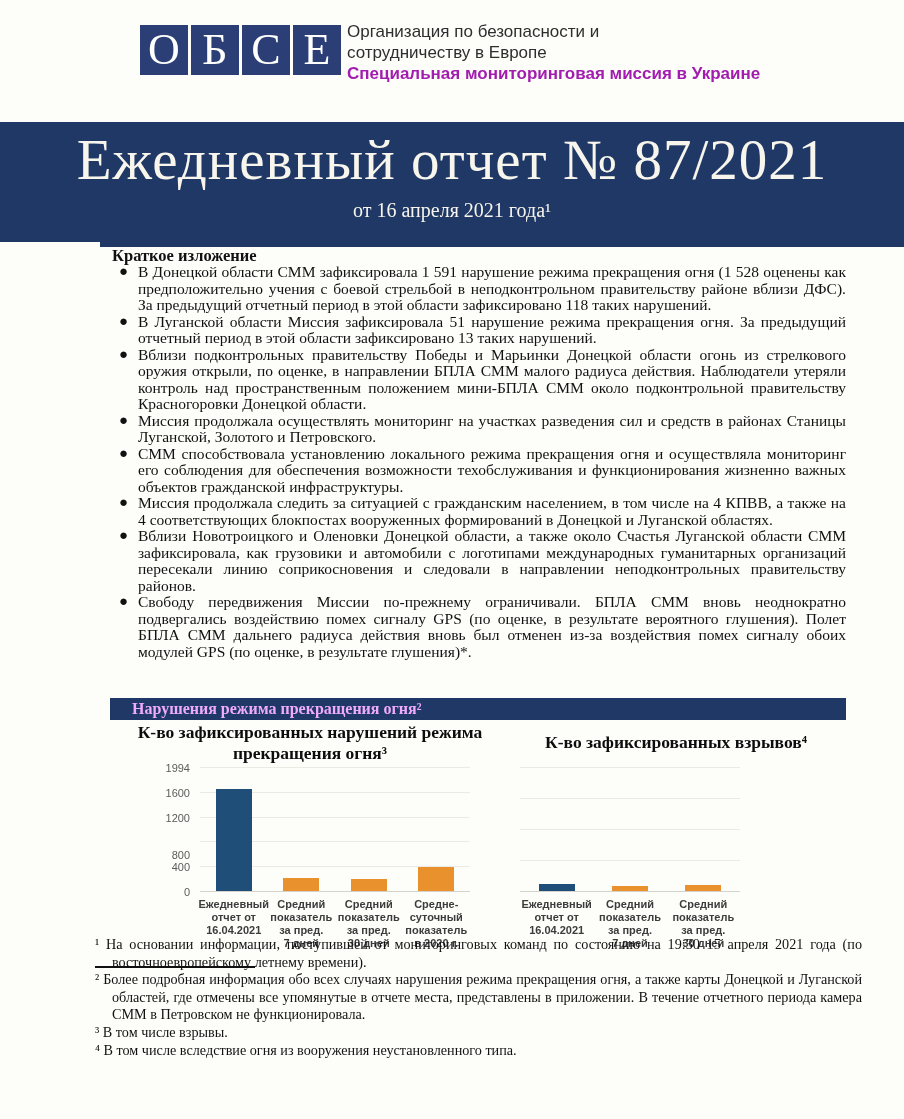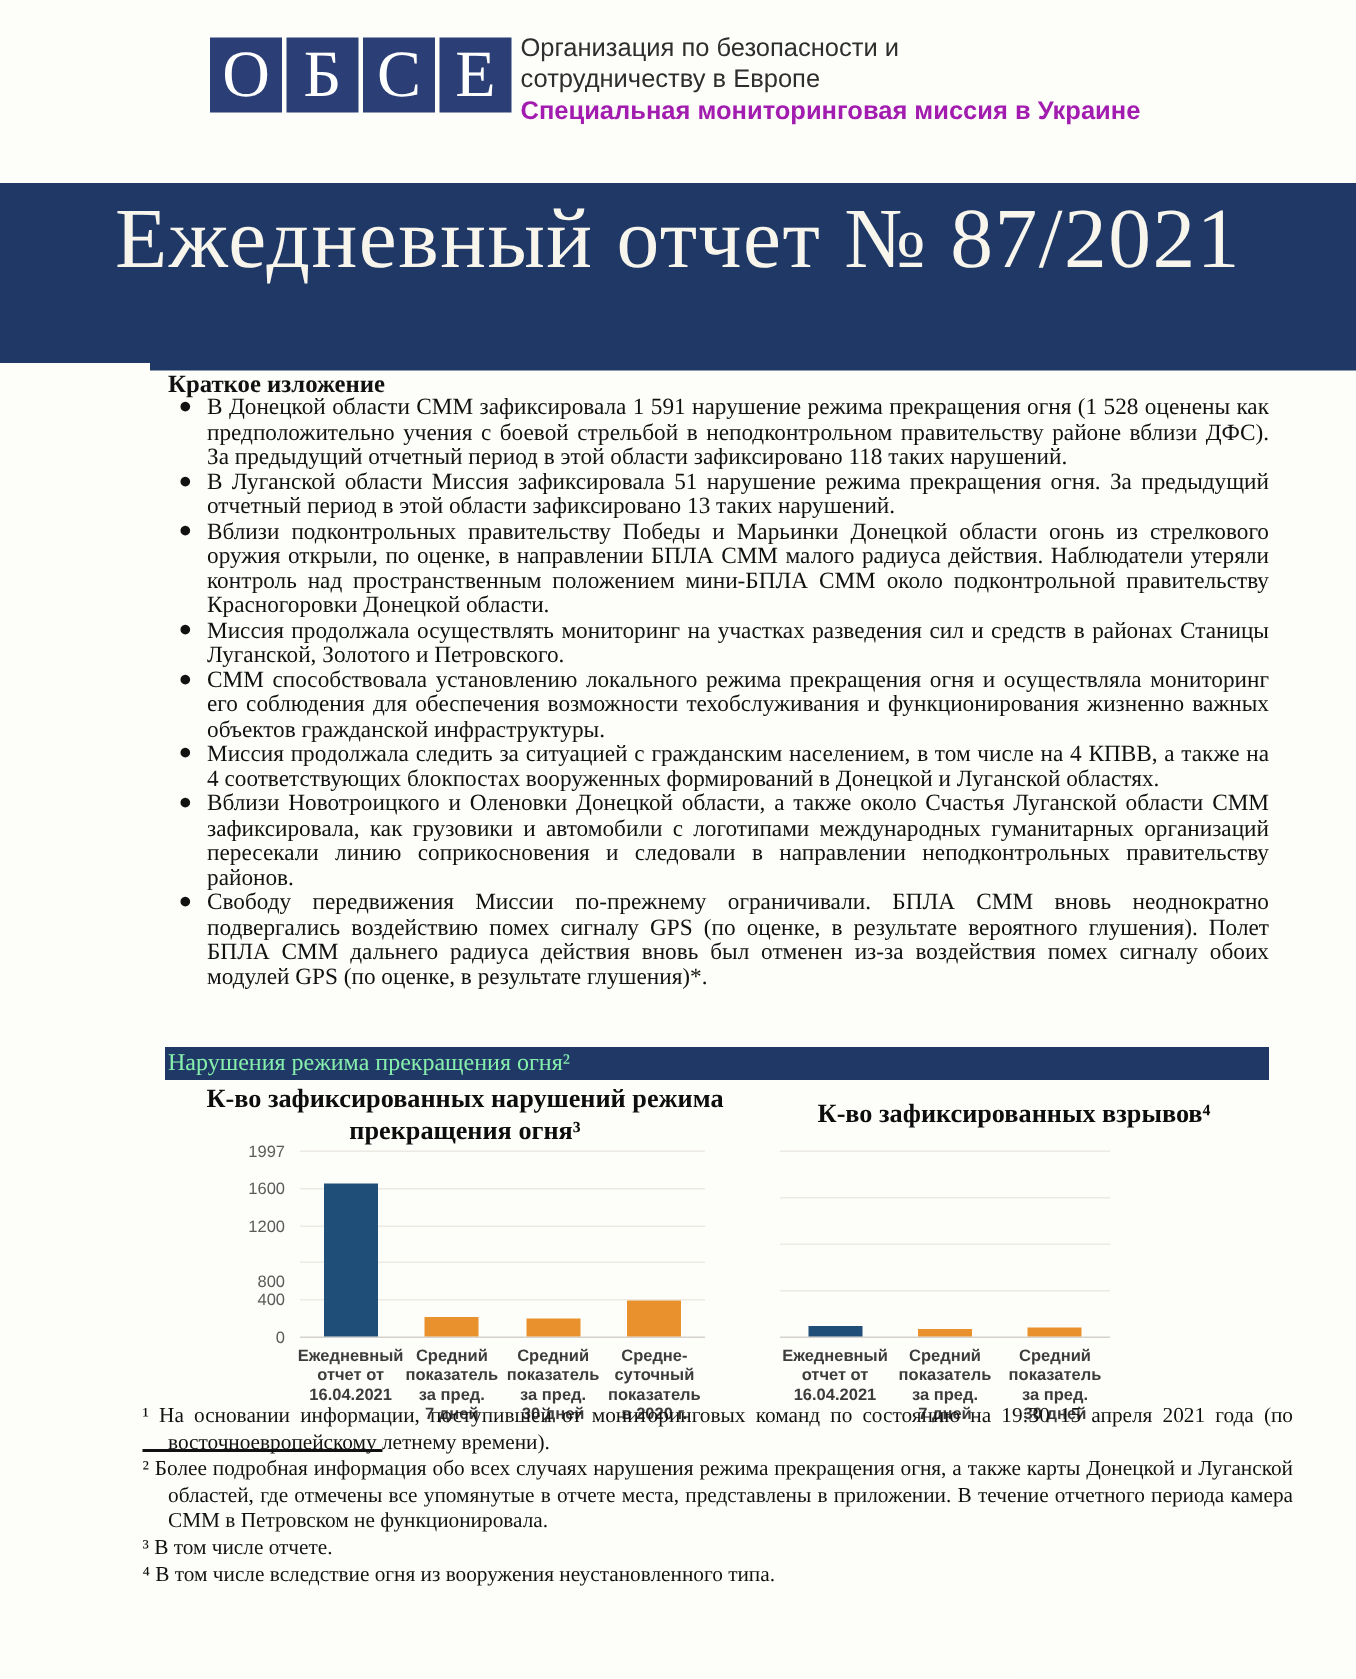--- a/index.html
+++ b/index.html
@@ -24,21 +24,21 @@
   .banner-sub{margin-top:7px;font-size:20px;}
   .banner-rule{position:absolute;left:100px;top:242px;width:804px;height:5px;background:#1f3866;}
   
   .summary-heading{position:absolute;left:112px;top:246px;font-size:16.5px;font-weight:bold;}
   .bullets{position:absolute;left:112px;top:264px;width:734px;}
   .bullet{position:relative;padding-left:26px;text-align:justify;
     font-size:15.5px;line-height:16.5px;}
   .bullet .dot{position:absolute;left:7px;top:-1px;font-size:15px;}
   
   .section-bar{position:absolute;left:110px;top:698px;width:736px;height:22px;background:#1f3866;
-    color:#86efac;font-size:16px;font-weight:normal;line-height:22px;padding-left:2px;box-sizing:border-box;}
+    color:#f0abfc;font-size:16px;font-weight:bold;line-height:22px;padding-left:22px;box-sizing:border-box;}
   
   .chart-title{position:absolute;text-align:center;font-weight:bold;font-size:17.5px;
     line-height:21px;white-space:pre-line;color:#0d0d0d;}
   #chart-title-0{left:132px;top:722px;width:356px;}
   #chart-title-1{left:492px;top:732px;width:368px;}
   .plot{position:absolute;top:768px;height:124px;}
   #plot-0{left:200px;width:270px;}
   #plot-1{left:520px;width:220px;}
   .ylabels{position:absolute;top:768px;height:124px;left:150px;width:42px;
     font-family:"Liberation Sans", sans-serif;font-size:11px;color:#5b5b5b;}
@@ -69,20 +69,21 @@
     <div class="logo-box">Е</div>
   </div>
   <div class="org-text">
     <div>Организация по безопасности и</div>
     <div>сотрудничеству в Европе</div>
     <div class="b">Специальная мониторинговая миссия в Украине</div>
   </div>
 
   <div class="banner">
     <div class="banner-title">Ежедневный отчет № 87/2021</div>
+    <div class="banner-sub">от 16 апреля 2021 года¹</div>
   </div>
   <div class="banner-rule"></div>
 
   <div class="summary-heading">Краткое изложение</div>
   <div class="bullets">
     <div class="bullet"><span class="dot">●</span><span>В Донецкой области СММ зафиксировала 1 591 нарушение режима прекращения огня (1 528 оценены как предположительно учения с боевой стрельбой в неподконтрольном правительству районе вблизи ДФС). За предыдущий отчетный период в этой области зафиксировано 118 таких нарушений.</span></div>
     <div class="bullet"><span class="dot">●</span><span>В Луганской области Миссия зафиксировала 51 нарушение режима прекращения огня. За предыдущий отчетный период в этой области зафиксировано 13 таких нарушений.</span></div>
     <div class="bullet"><span class="dot">●</span><span>Вблизи подконтрольных правительству Победы и Марьинки Донецкой области огонь из стрелкового оружия открыли, по оценке, в направлении БПЛА СММ малого радиуса действия. Наблюдатели утеряли контроль над пространственным положением мини-БПЛА СММ около подконтрольной правительству Красногоровки Донецкой области.</span></div>
     <div class="bullet"><span class="dot">●</span><span>Миссия продолжала осуществлять мониторинг на участках разведения сил и средств в районах Станицы Луганской, Золотого и Петровского.</span></div>
     <div class="bullet"><span class="dot">●</span><span>СММ способствовала установлению локального режима прекращения огня и осуществляла мониторинг его соблюдения для обеспечения возможности техобслуживания и функционирования жизненно важных объектов гражданской инфраструктуры.</span></div>
@@ -98,21 +99,21 @@
   <div class="chart-title" id="chart-title-0" style="white-space: pre-line;">К-во зафиксированных нарушений режима
 прекращения огня³</div>
   <div class="chart-title" id="chart-title-1">К-во зафиксированных взрывов⁴</div>
 
   <div class="ylabels">
       <div class="ytick" style="bottom: -7px;">0</div>
       <div class="ytick" style="bottom: 17.8px;">400</div>
       <div class="ytick" style="bottom: 30px; margin-top: 48px;">800</div>
       <div class="ytick" style="bottom: 67.4px; margin-top: 22px;">1200</div>
       <div class="ytick" style="bottom: 92.2px;">1600</div>
-      <div class="ytick" style="bottom: 117px;">1997</div>
+      <div class="ytick" style="bottom: 117px;">1994</div>
     </div>
   <div class="plot" id="plot-0">
       <div class="gridline" style="bottom: 24.8px;"></div>
       <div class="gridline" style="bottom: 49.6px;"></div>
       <div class="gridline" style="bottom: 74.4px;"></div>
       <div class="gridline" style="bottom: 99.2px;"></div>
       <div class="gridline" style="bottom: 124px;"></div>
       <div class="baseline"></div>
       <div class="bar" style="left: 15.75px; width: 36px; height: 101.804px; background: rgb(31, 78, 121);"></div>
       <div class="bar" style="left: 83.25px; width: 36px; height: 13.33px; background: rgb(232, 145, 45);"></div>
@@ -158,17 +159,17 @@
       <div class="xlab" style="left: 140.667px; width: 85.3333px;">Средний
 показатель
 за пред.
 30 дней</div>
     </div>
 
   <div class="fn-sep"></div>
   <div class="footnotes">
     <div class="fn just">¹ На основании информации, поступившей от мониторинговых команд по состоянию на 19:30 15 апреля 2021 года (по восточноевропейскому летнему времени).</div>
     <div class="fn just">² Более подробная информация обо всех случаях нарушения режима прекращения огня, а также карты Донецкой и Луганской областей, где отмечены все упомянутые в отчете места, представлены в приложении. В течение отчетного периода камера СММ в Петровском не функционировала.</div>
-    <div class="fn">³ В том числе отчете.</div>
+    <div class="fn">³ В том числе взрывы.</div>
     <div class="fn">⁴ В том числе вследствие огня из вооружения неустановленного типа.</div>
   </div>
 
 </div>
 
 </body></html>

